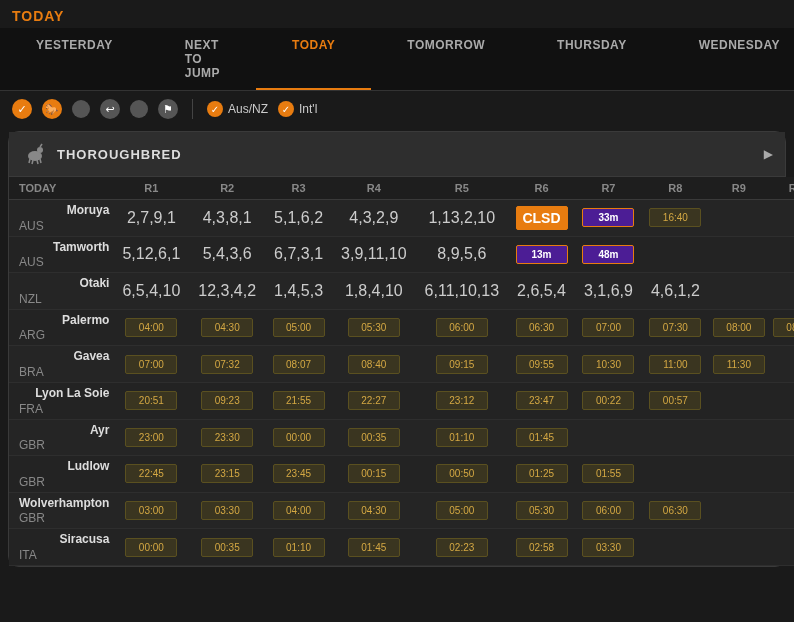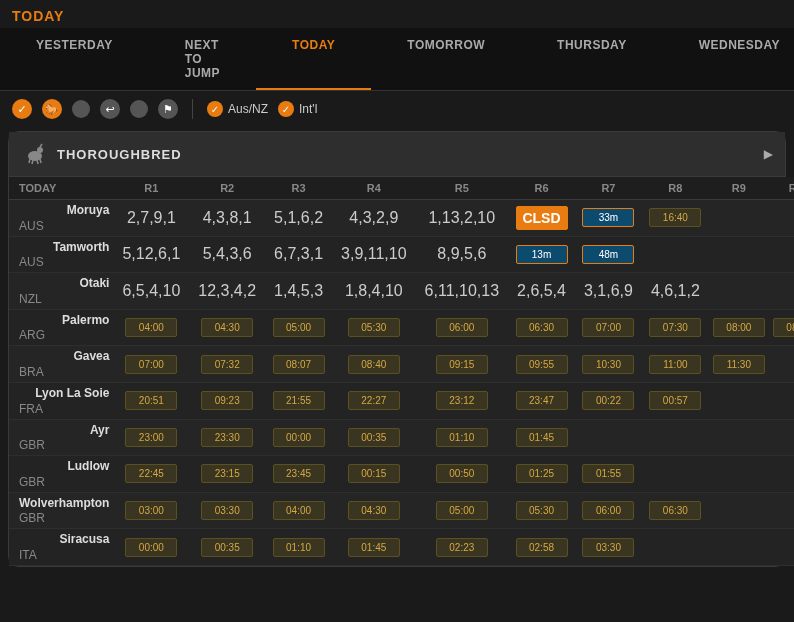--- a/index.html
+++ b/index.html
@@ -167,24 +167,24 @@
       min-width: 52px;
       padding: 3px 5px;
       border-radius: 2px;
       font-size: 10px;
       color: #ddd;
       text-align: center;
       background: #3a3520;
       border: 1px solid #5a5020;
     }
     .race-cell.orange {
-      background: #0c4a6e;
+      background: #4c1d95;
       color: #fff;
       border-color: #e87c10;
-      font-weight: normal;
+      font-weight: bold;
     }
     .race-cell.time {
       background: #3a3520;
       border: 1px solid #5a5020;
       color: #d4a843;
     }
     .race-cell.numbers {
       background: transparent;
       border: none;
       color: #ccc;

